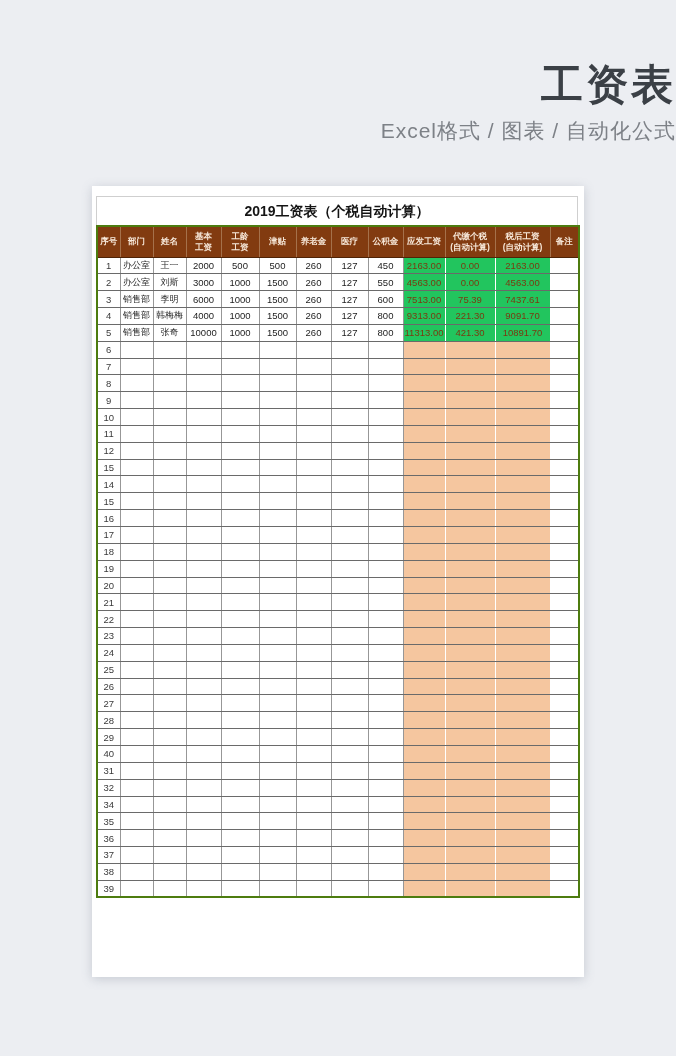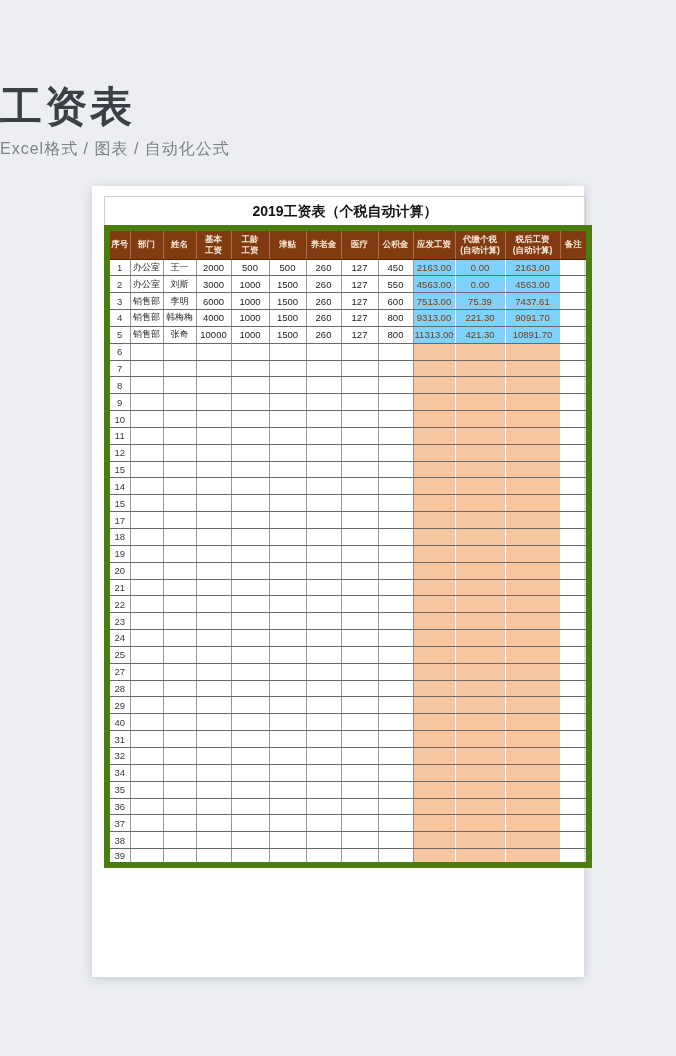--- a/index.html
+++ b/index.html
@@ -3,45 +3,45 @@
 <meta charset="utf-8">
 <style>
   html, body { margin:0; padding:0; }
   body {
     width:676px; height:1056px;
     background:#eceef2;
     font-family:"Liberation Sans", sans-serif;
     position:relative;
     overflow:hidden;
   }
-  .hero { text-align:left; padding-top:84px; }
+  .hero { text-align:right; padding-top:62px; }
   .hero-title {
     font-size:42px; font-weight:bold; color:#3b4046;
     letter-spacing:3px; line-height:1.1; margin:0;
   }
   .hero-subtitle {
-    font-size:16px; color:#7d8187; margin-top:9px; letter-spacing:1px;
+    font-size:21px; color:#7d8187; margin-top:9px; letter-spacing:1px;
   }
   .card {
     position:absolute; left:92px; top:186px;
     width:492px; height:791px;
     background:#ffffff;
     box-shadow:0 2px 10px rgba(100,110,130,0.28);
   }
-  .sheet { position:absolute; left:12px; top:10px; width:482px; }
+  .sheet { position:absolute; left:4px; top:10px; width:482px; }
   .sheet-title {
     box-sizing:border-box;
     height:29px; line-height:28px;
     border:1px solid #cfcfcf; border-bottom:none;
     text-align:center; font-size:14px; font-weight:bold; color:#141414;
   }
   table.sheet-grid {
     border-collapse:collapse; table-layout:fixed;
     width:482px;
-    border:6px solid #4d7c0f;
+    border:2px solid #4d7c0f;
   }
   table.sheet-grid th {
     box-sizing:border-box;
     height:31px;
     background:#823b10;
     color:#f7e8d9;
     font-size:8.5px; font-weight:bold;
     text-align:center; vertical-align:middle;
     white-space:pre-line; line-height:1.25;
     border:1px solid #a5714b;
@@ -62,21 +62,21 @@
     padding:0 1px;
     overflow:hidden; white-space:nowrap;
   }
   table.sheet-grid td.rownum { color:#3a3a3a; }
   table.sheet-grid td.txt { font-size:9px; color:#2a2a2a; }
   table.sheet-grid td.hl {
     color:#7a3a10;
     border-left:1px solid #ffffff;
     border-right:1px solid #ffffff;
   }
-  table.sheet-grid td.hl-filled { background:#7dd3fc; }
+  table.sheet-grid td.hl-filled { background:#22c55e; }
   table.sheet-grid td.hl-empty  { background:#f5c69f; }
 </style>
 </head>
 <body>
 
 <div class="hero">
   <div class="hero-title">工资表</div>
   <div class="hero-subtitle">Excel格式 / 图表 / 自动化公式</div>
 </div>
 
@@ -340,20 +340,35 @@
             <td class=""></td>
             <td class=""></td>
             <td class=""></td>
             <td class=""></td>
             <td class="hl hl-empty"></td>
             <td class="hl hl-empty"></td>
             <td class="hl hl-empty"></td>
             <td class=""></td>
           </tr>
           <tr>
+            <td class="rownum">16</td>
+            <td class="txt"></td>
+            <td class="txt"></td>
+            <td class=""></td>
+            <td class=""></td>
+            <td class=""></td>
+            <td class=""></td>
+            <td class=""></td>
+            <td class=""></td>
+            <td class="hl hl-empty"></td>
+            <td class="hl hl-empty"></td>
+            <td class="hl hl-empty"></td>
+            <td class=""></td>
+          </tr>
+          <tr>
             <td class="rownum">17</td>
             <td class="txt"></td>
             <td class="txt"></td>
             <td class=""></td>
             <td class=""></td>
             <td class=""></td>
             <td class=""></td>
             <td class=""></td>
             <td class=""></td>
             <td class="hl hl-empty"></td>
@@ -461,20 +476,35 @@
             <td class=""></td>
             <td class=""></td>
             <td class=""></td>
             <td class="hl hl-empty"></td>
             <td class="hl hl-empty"></td>
             <td class="hl hl-empty"></td>
             <td class=""></td>
           </tr>
           <tr>
             <td class="rownum">25</td>
+            <td class="txt"></td>
+            <td class="txt"></td>
+            <td class=""></td>
+            <td class=""></td>
+            <td class=""></td>
+            <td class=""></td>
+            <td class=""></td>
+            <td class=""></td>
+            <td class="hl hl-empty"></td>
+            <td class="hl hl-empty"></td>
+            <td class="hl hl-empty"></td>
+            <td class=""></td>
+          </tr>
+          <tr>
+            <td class="rownum">26</td>
             <td class="txt"></td>
             <td class="txt"></td>
             <td class=""></td>
             <td class=""></td>
             <td class=""></td>
             <td class=""></td>
             <td class=""></td>
             <td class=""></td>
             <td class="hl hl-empty"></td>
             <td class="hl hl-empty"></td>

